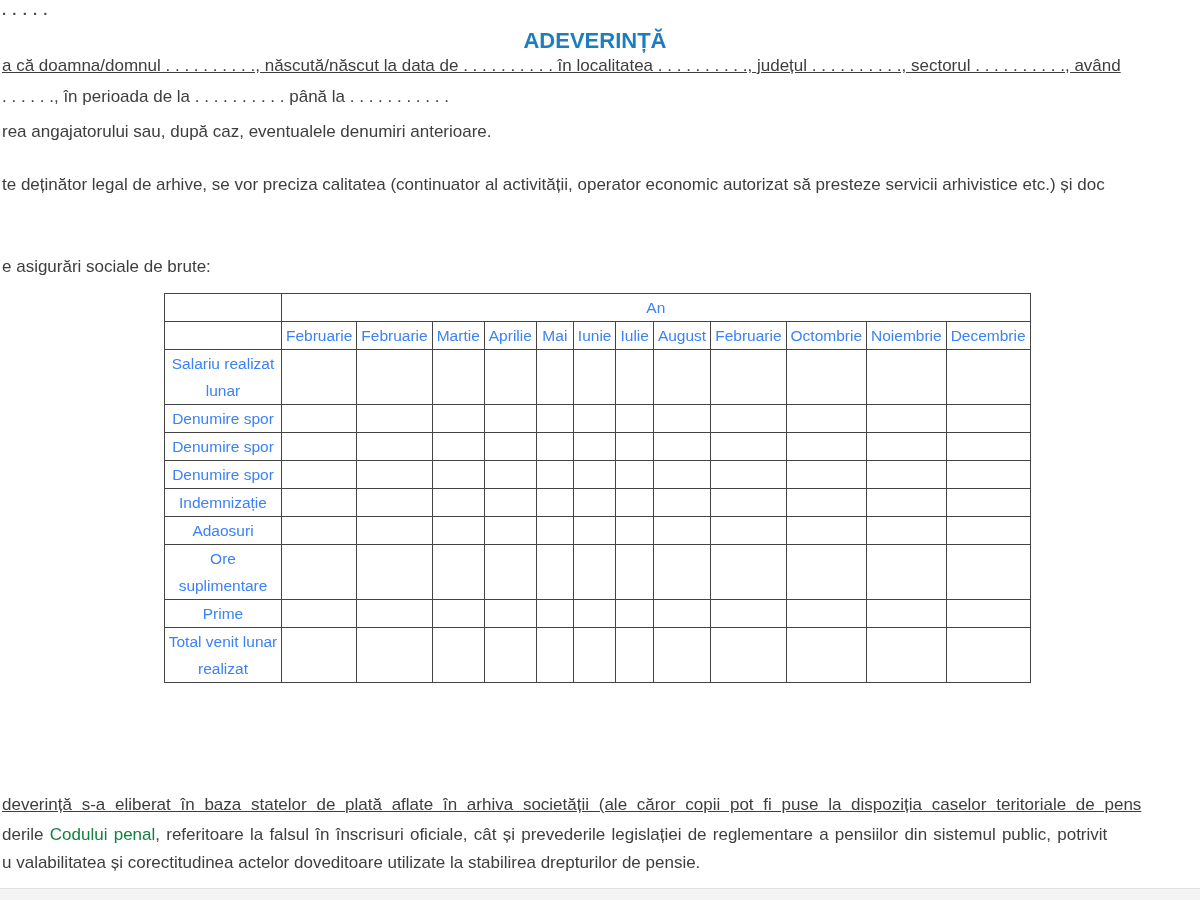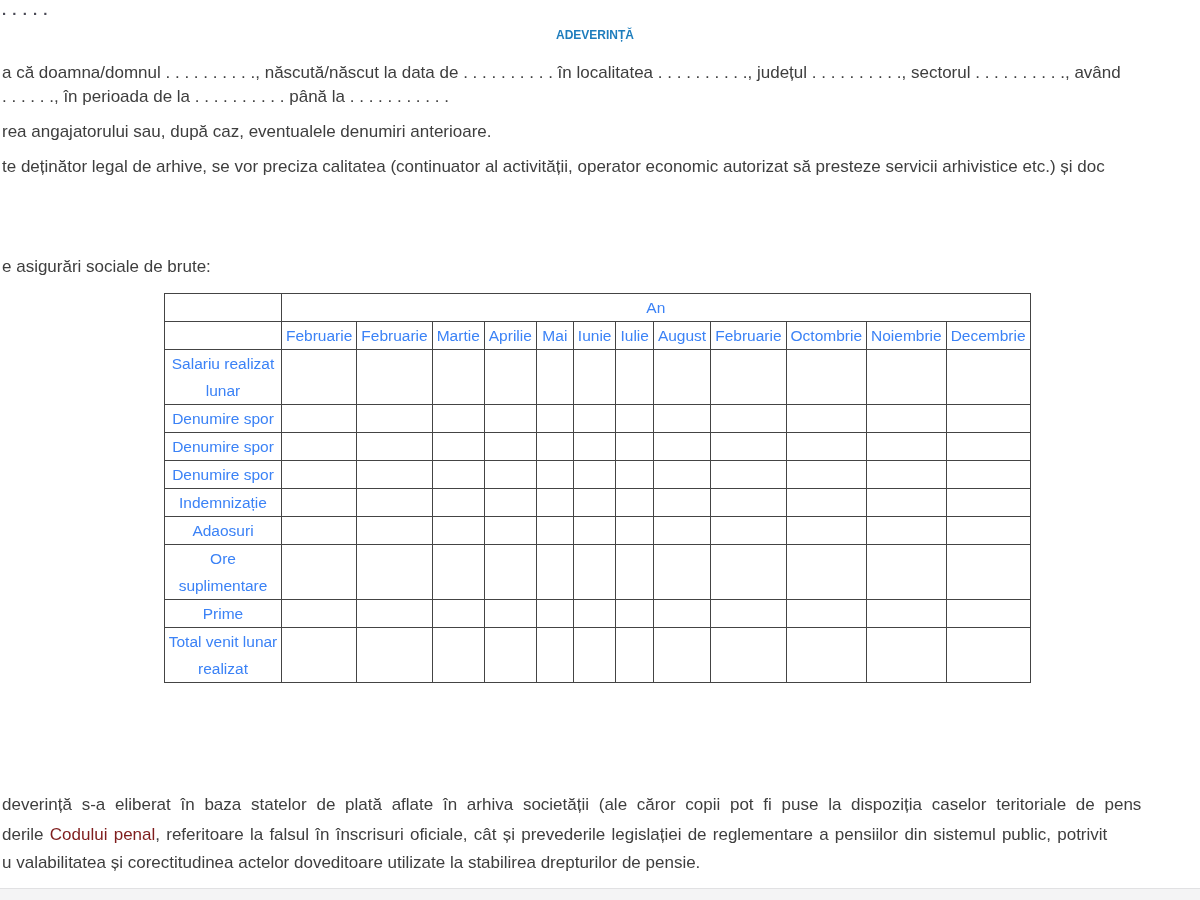--- a/index.html
+++ b/index.html
@@ -32,36 +32,36 @@
     letter-spacing: 1px;
     font-weight: bold;
     color: #4a4a55;
   }
   .title {
     position: absolute;
     top: 28px;
     left: 0;
     width: 1190px;
     text-align: center;
-    font-size: 12px;
+    font-size: 22px;
     font-weight: bold;
     color: #1e7dbd;
     white-space: nowrap;
   }
-  .p1l1 { top: 63px; }
+  .p1l1 { top: 56px; text-decoration: underline; }
   .p1l2 { top: 87px; }
   .p2   { top: 122px; }
-  .p3   { top: 157px; }
+  .p3   { top: 175px; }
   .p4l1 { top: 228px; }
   .p4l2 { top: 257px; }
-  .b1   { top: 795px; word-spacing: 5px; }
+  .b1   { top: 795px; word-spacing: 5px; text-decoration: underline; }
   .b2   { top: 825px; word-spacing: 1.5px; }
   .b3   { top: 853px; }
   a.doc-link {
-    color: #7f1d1d;
+    color: #15803d;
     text-decoration: none;
     cursor: pointer;
   }
   table.salary {
     position: absolute;
     left: 164px;
     top: 293px;
     border-collapse: collapse;
     font-size: 15.5px;
     color: #3b82f6;

